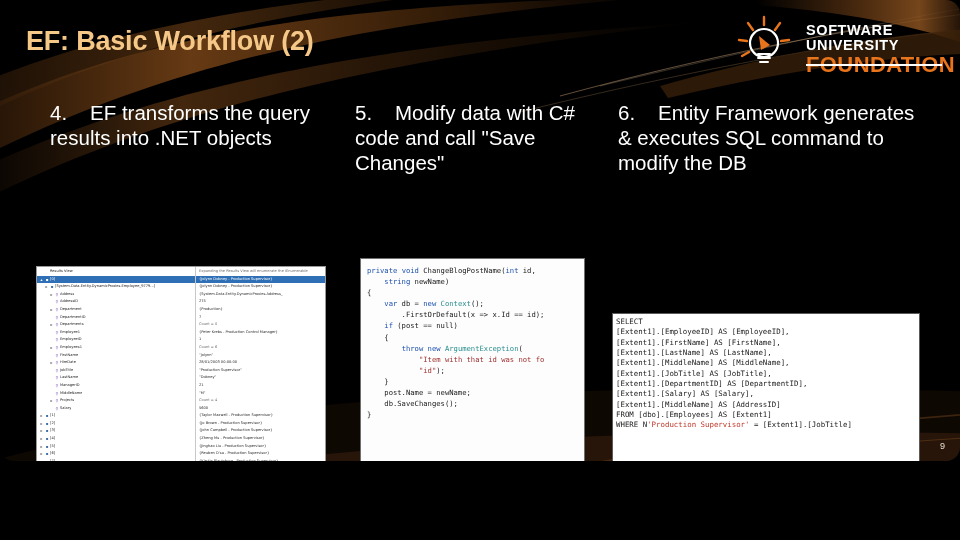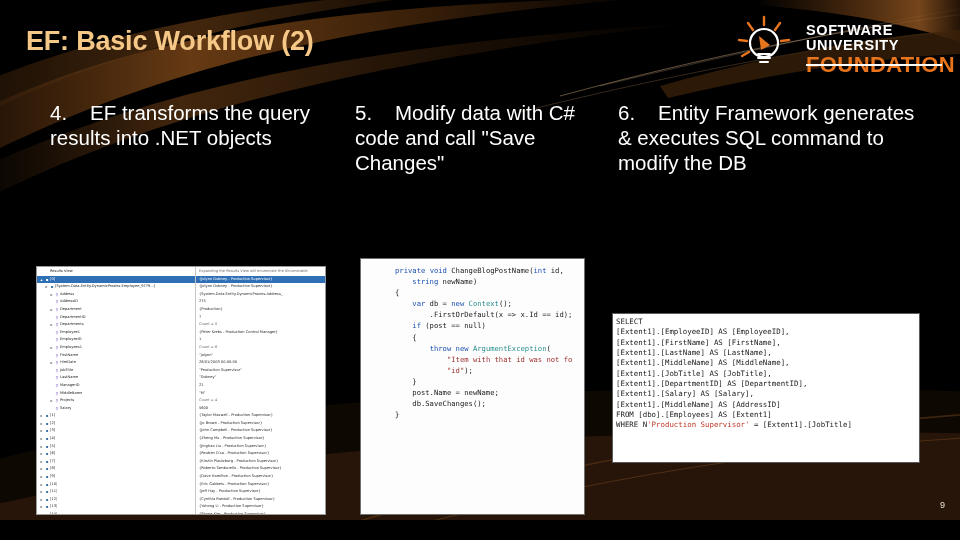--- a/index.html
+++ b/index.html
@@ -3,24 +3,25 @@
 <meta charset="utf-8">
 <style>
   html, body {
     margin: 0;
     padding: 0;
     background: #000;
   }
   #slide {
     position: relative;
     width: 960px;
-    height: 520px;
+    height: 461px;
     overflow: hidden;
     background: #000000;
     font-family: "Liberation Sans", sans-serif;
+    border-radius: 14px;
   }
 
   
   .bg-layer { position: absolute; inset: 0; overflow: hidden; pointer-events: none; }
 
   
   .slide-title {
     position: absolute;
     left: 26px;
     top: 26px;
@@ -122,21 +123,21 @@
   #shot-code {
     left: 360px; top: 258px; width: 225px; height: 257px;
     background: #fdfdfd;
     border: 1px solid #6f6f6f;
     font-family: "DejaVu Sans Mono", monospace;
     font-size: 7.2px;
     line-height: 11.1px;
     color: #202020;
     padding: 6px 0 0 6px;
   }
-  .cl { white-space: pre; margin-left: 28px; }
+  .cl { white-space: pre; }
   .kw { color: #1b4fae; }
   .ty { color: #2b8f8f; }
   .st { color: #a03131; }
 
   
   #shot-sql {
     left: 612px; top: 313px; width: 308px; height: 150px;
     background: #ffffff;
     border: 1px solid #5a5a5a;
     font-family: "DejaVu Sans Mono", monospace;

